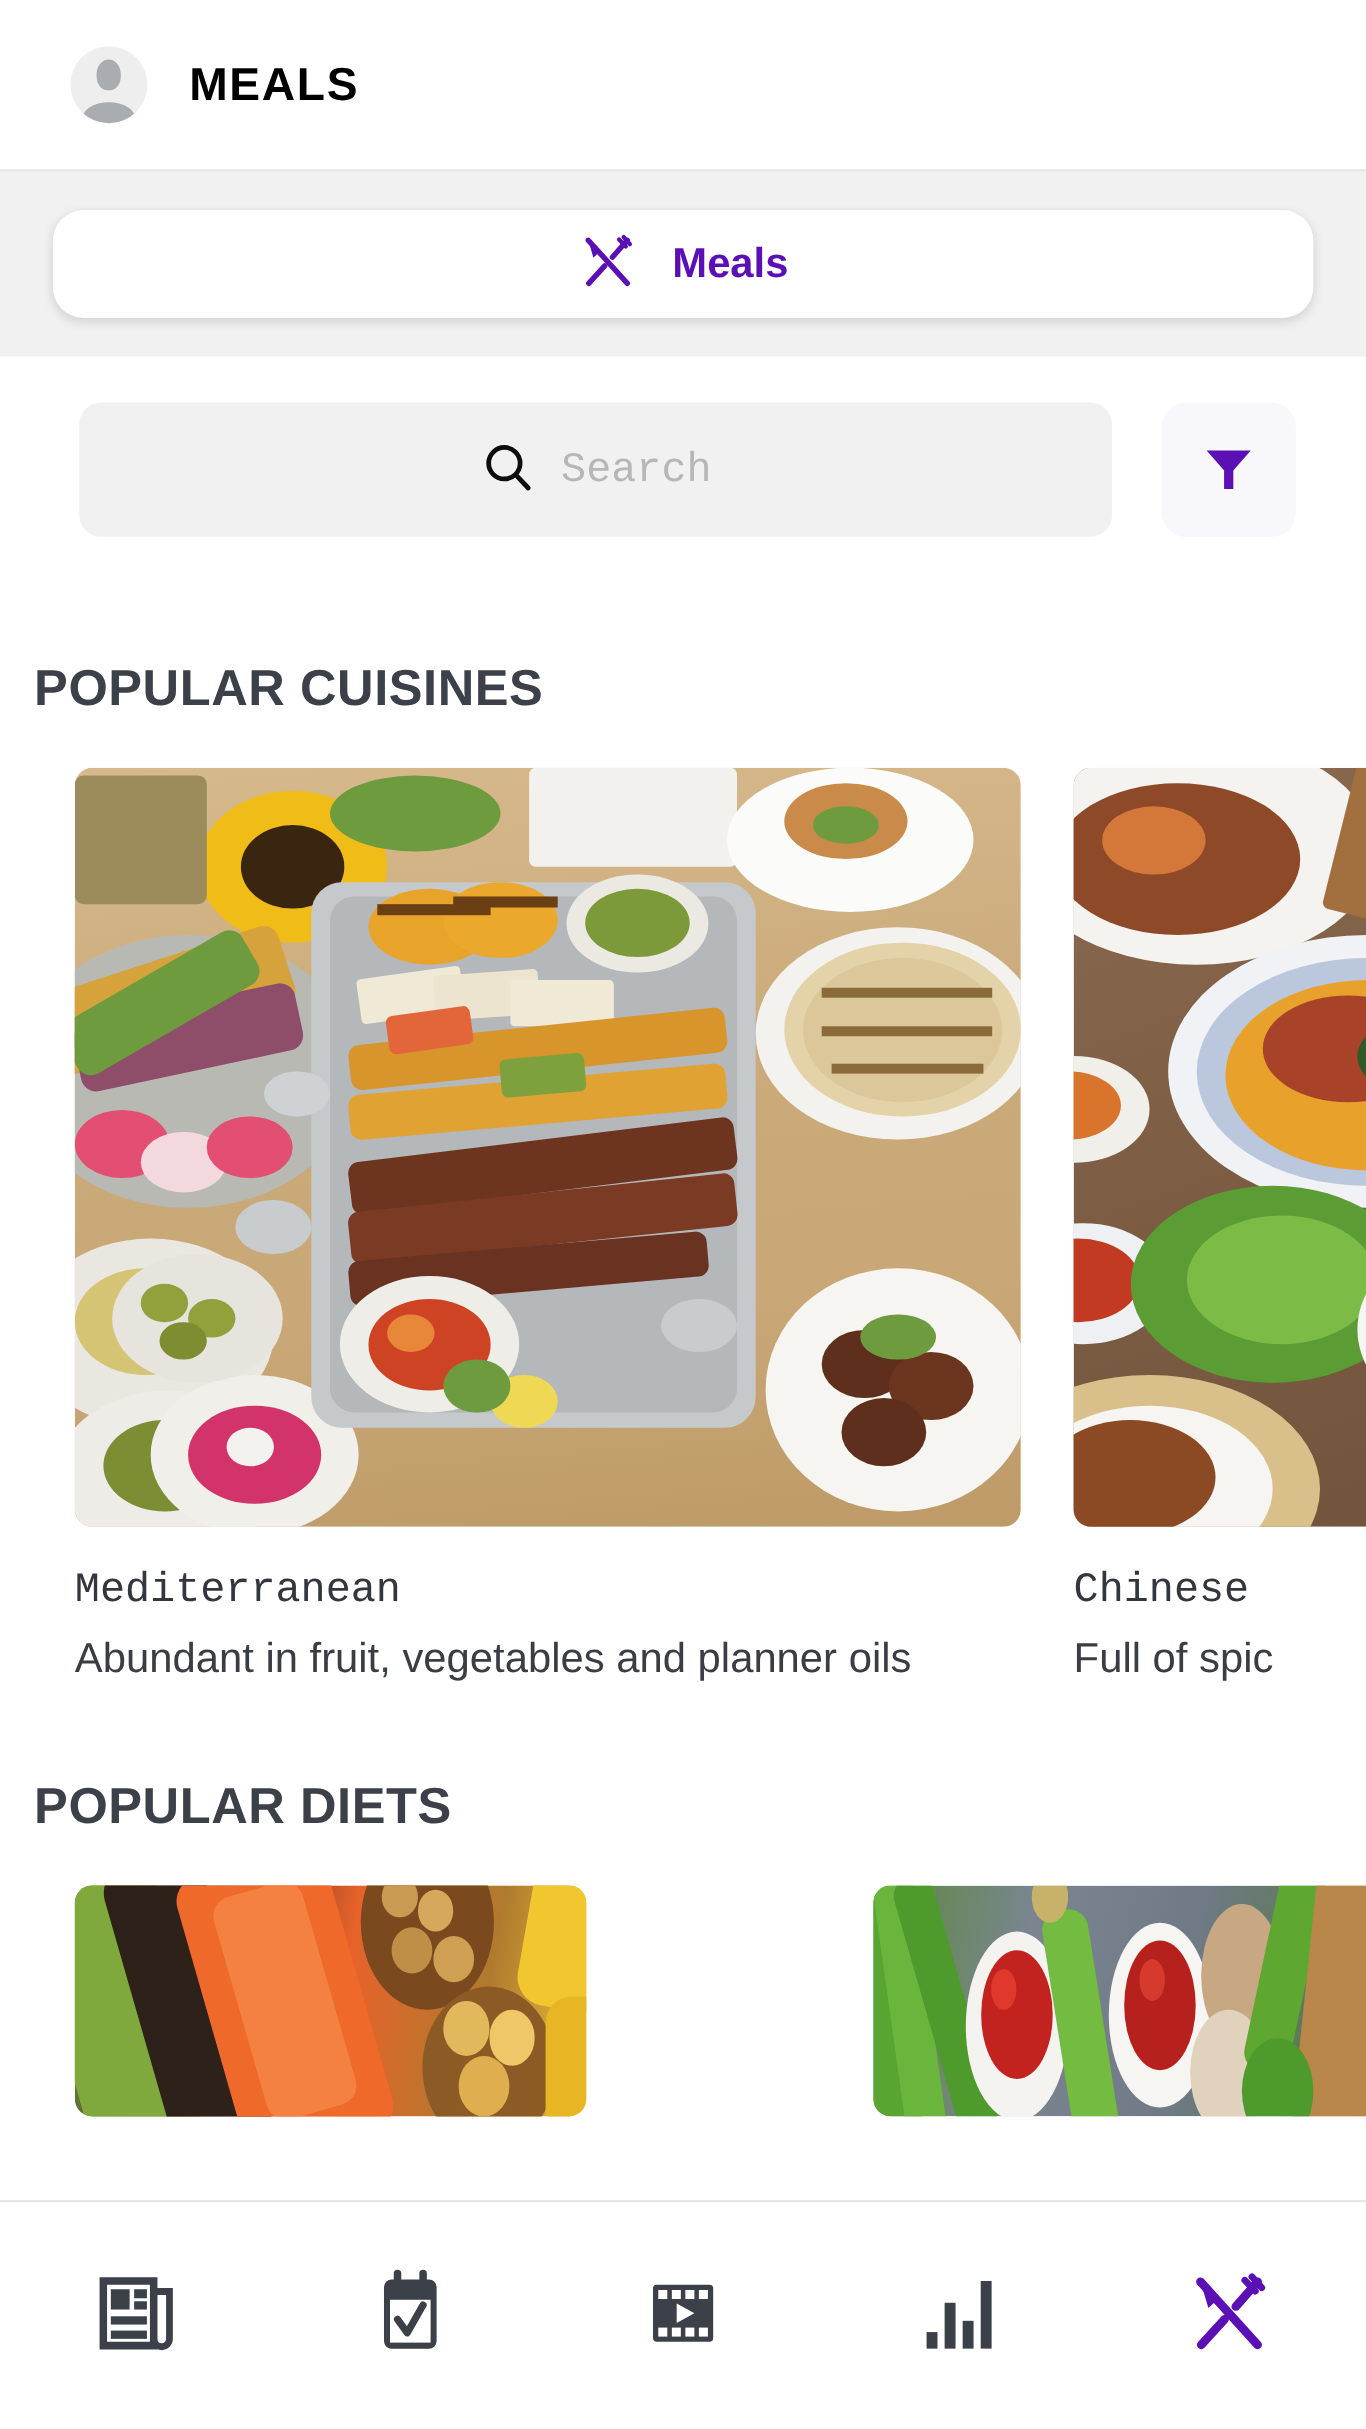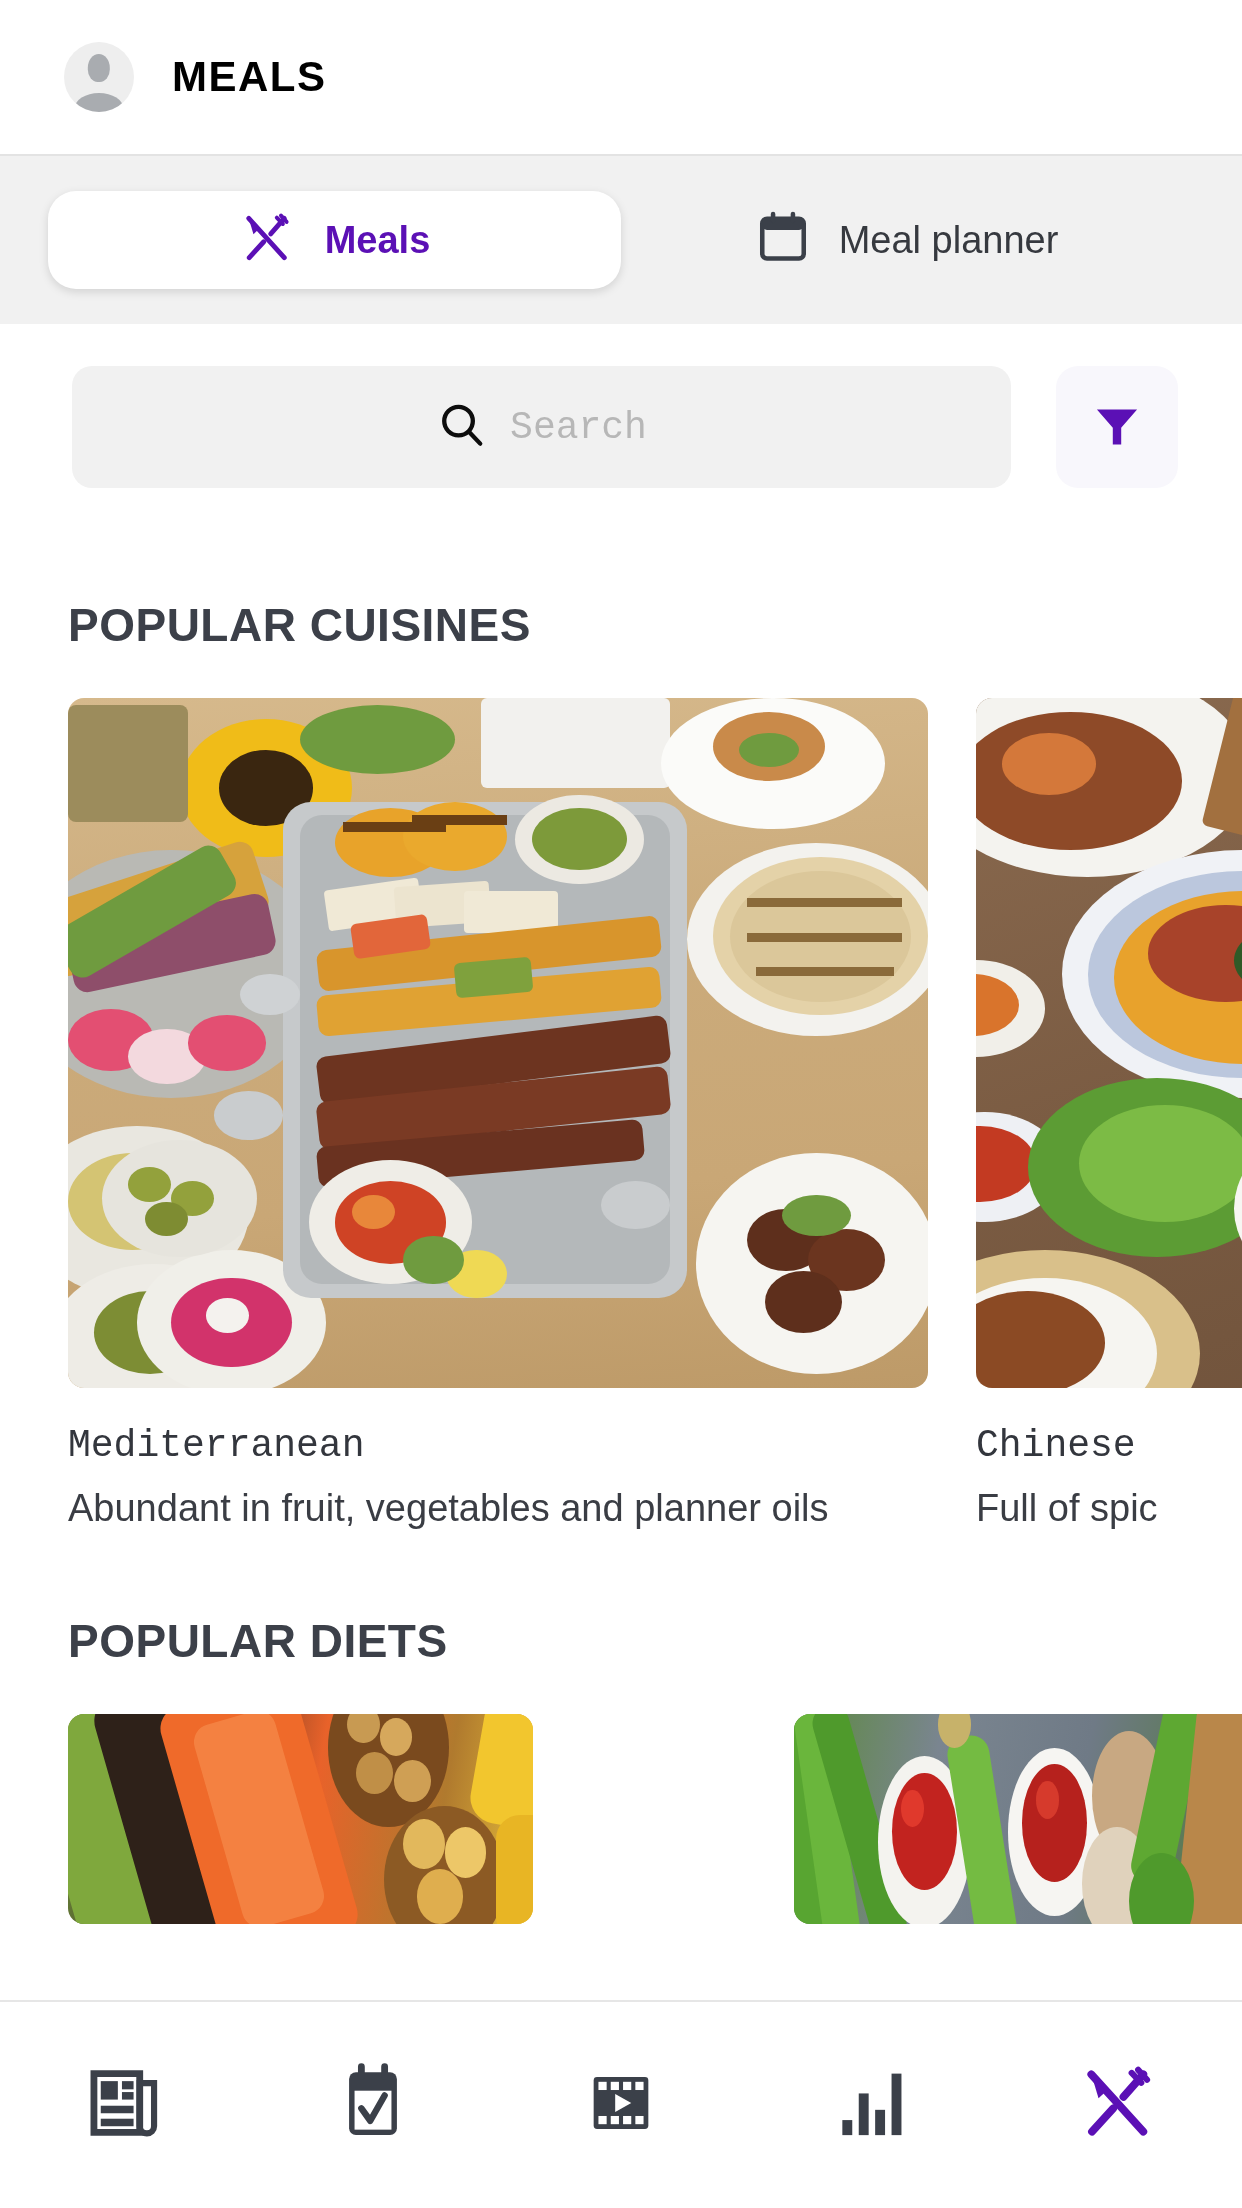--- a/index.html
+++ b/index.html
@@ -67,21 +67,21 @@
   .search-placeholder { font-size:38px; color:#b7b7b7;font-family:Liberation Mono, monospace; }
   .filter-btn {
     width:122px; height:122px; background:#f8f7fc; border-radius:22px;
     display:flex; align-items:center; justify-content:center;
     flex:none; cursor:pointer;
   }
 
   
   .section-title {
     font-size:46px; font-weight:bold; color:#3c4049;
-    letter-spacing:.5px; padding:0 0 0 68px;
+    letter-spacing:.5px; padding:0 0 0 31px;
   }
   #popular-cuisines-title { margin-top:110px; }
   #popular-diets-title    { margin-top:84px; }
 
   .hscroll {
     display:flex; gap:48px; margin-top:46px;
     padding-left:68px; overflow:hidden;
   }
 
   .cuisine-card { width:860px; flex:none; }
@@ -163,31 +163,20 @@
           <path d="M4.2 3.6 L8.4 8.3 L6.2 10.4 Z" fill="#5b10b5"></path>
           <g stroke="#5b10b5" stroke-width="1.7" stroke-linecap="round" fill="none">
             <line x1="16.2" y1="3.3" x2="18.8" y2="6.0"></line>
             <line x1="18.0" y1="2.4" x2="20.4" y2="5.1"></line>
           </g>
         </svg>
       </span>
       <span class="tab-label">Meals</span>
     </div>
 
-    <div class="tab">
-      <span>
-        <svg width="52" height="54" viewBox="0 0 24 25">
-          <rect x="2.4" y="3.6" width="19.2" height="18.4" rx="2.2" fill="none" stroke="#3b4049" stroke-width="2.1"></rect>
-          <rect x="2.4" y="3.6" width="19.2" height="5.2" rx="2.2" fill="#3b4049"></rect>
-          <line x1="7.4" y1="1.4" x2="7.4" y2="4.6" stroke="#3b4049" stroke-width="2.1" stroke-linecap="round"></line>
-          <line x1="16.6" y1="1.4" x2="16.6" y2="4.6" stroke="#3b4049" stroke-width="2.1" stroke-linecap="round"></line>
-        </svg>
-      </span>
-      <span class="tab-label">Meal planner</span>
-    </div>
 
   </div>
 
   <div class="search-row">
     <div class="search-box">
       <span>
         <svg width="52" height="52" viewBox="0 0 24 24">
           <circle cx="10.4" cy="10.2" r="6.6" fill="none" stroke="#0d0d0d" stroke-width="2.0"></circle>
           <line x1="15.2" y1="15.1" x2="20.4" y2="20.6" stroke="#0d0d0d" stroke-width="2.0" stroke-linecap="round"></line>
         </svg>

